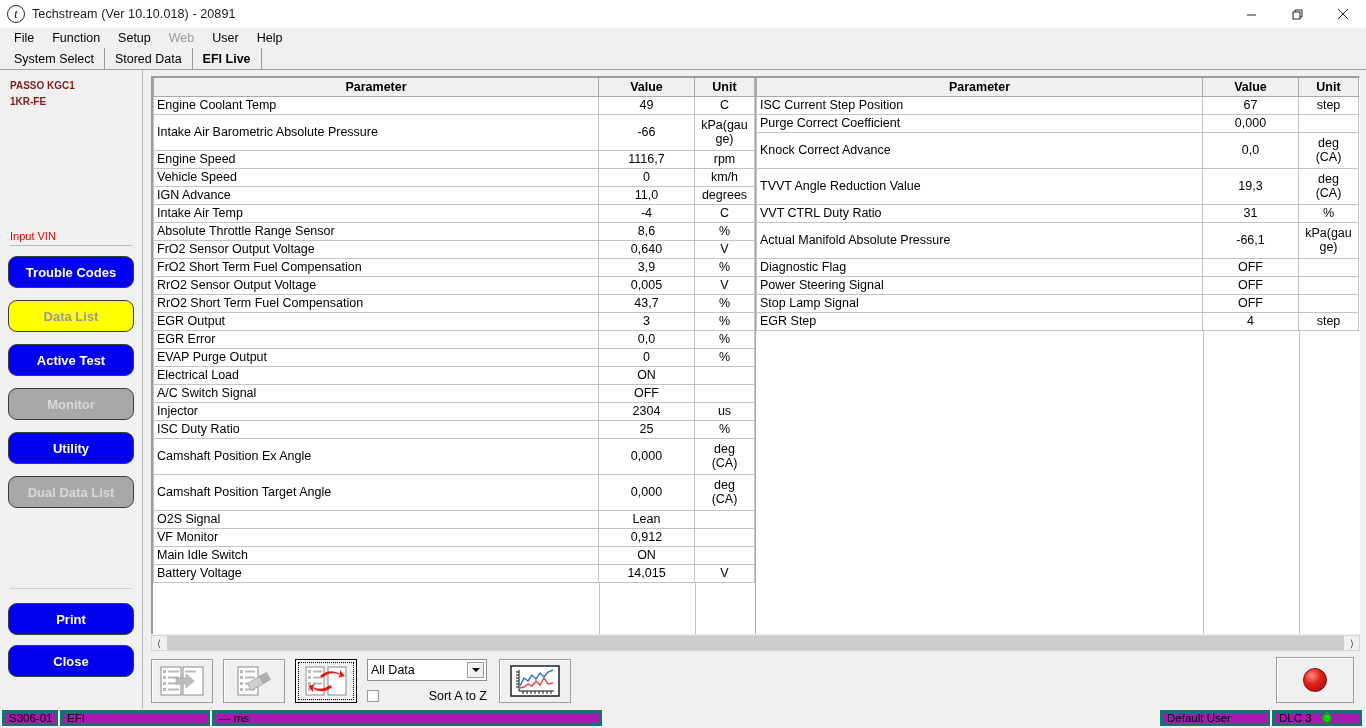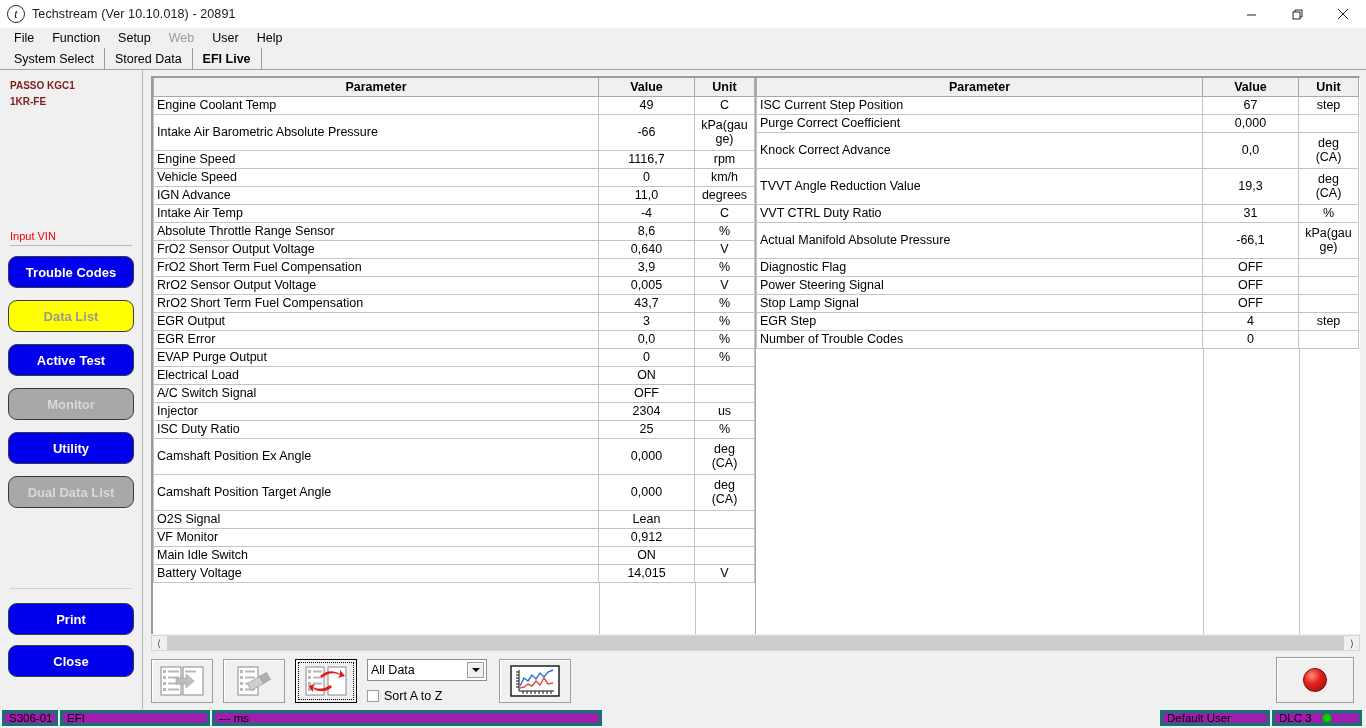--- a/index.html
+++ b/index.html
@@ -239,21 +239,21 @@
     position: absolute; right: 2px; top: 2px;
     width: 17px; height: 16px;
     background: #f0f0f0; border: 1px solid #9d9d9d;
     box-shadow: inset 1px 1px 0 #fff;
     display: flex; align-items: center; justify-content: center;
   }
   .combo-arrow i {
     border-left: 4px solid transparent; border-right: 4px solid transparent;
     border-top: 4px solid #000; display: block;
   }
-  .chk-row { display: flex; align-items: center; margin-top: 8px; }
+  .chk-row { display: flex; align-items: center; margin-top: 8px; justify-content: space-between; }
   .chkbox {
     width: 12px; height: 12px; border: 1px solid #9a9a9a; background: #fff;
     margin-right: 5px;
   }
   .chk-label { font-size: 12.5px; }
   .tbtn.graph { width: 72px; }
   .rec-btn {
     position: absolute; right: 6px; top: 6px;
     width: 78px; height: 46px;
     background: #f0f0f0;
@@ -581,25 +581,20 @@
                 </tr>
                 <tr style="height: 18px;">
                   <td class="param">Stop Lamp Signal</td>
                   <td class="value">OFF</td>
                   <td class="unit"></td>
                 </tr>
                 <tr style="height: 18px;">
                   <td class="param">EGR Step</td>
                   <td class="value">4</td>
                   <td class="unit">step</td>
-                </tr>
-                <tr style="height: 18px;">
-                  <td class="param">Number of Trouble Codes</td>
-                  <td class="value">0</td>
-                  <td class="unit"></td>
                 </tr>
               </tbody>
           </table>
           <div class="grid-fill">
             <table class="grid-fill-table">
                 <colgroup>
                   <col class="col-param">
                   <col class="col-value">
                   <col class="col-unit">
                 </colgroup>

